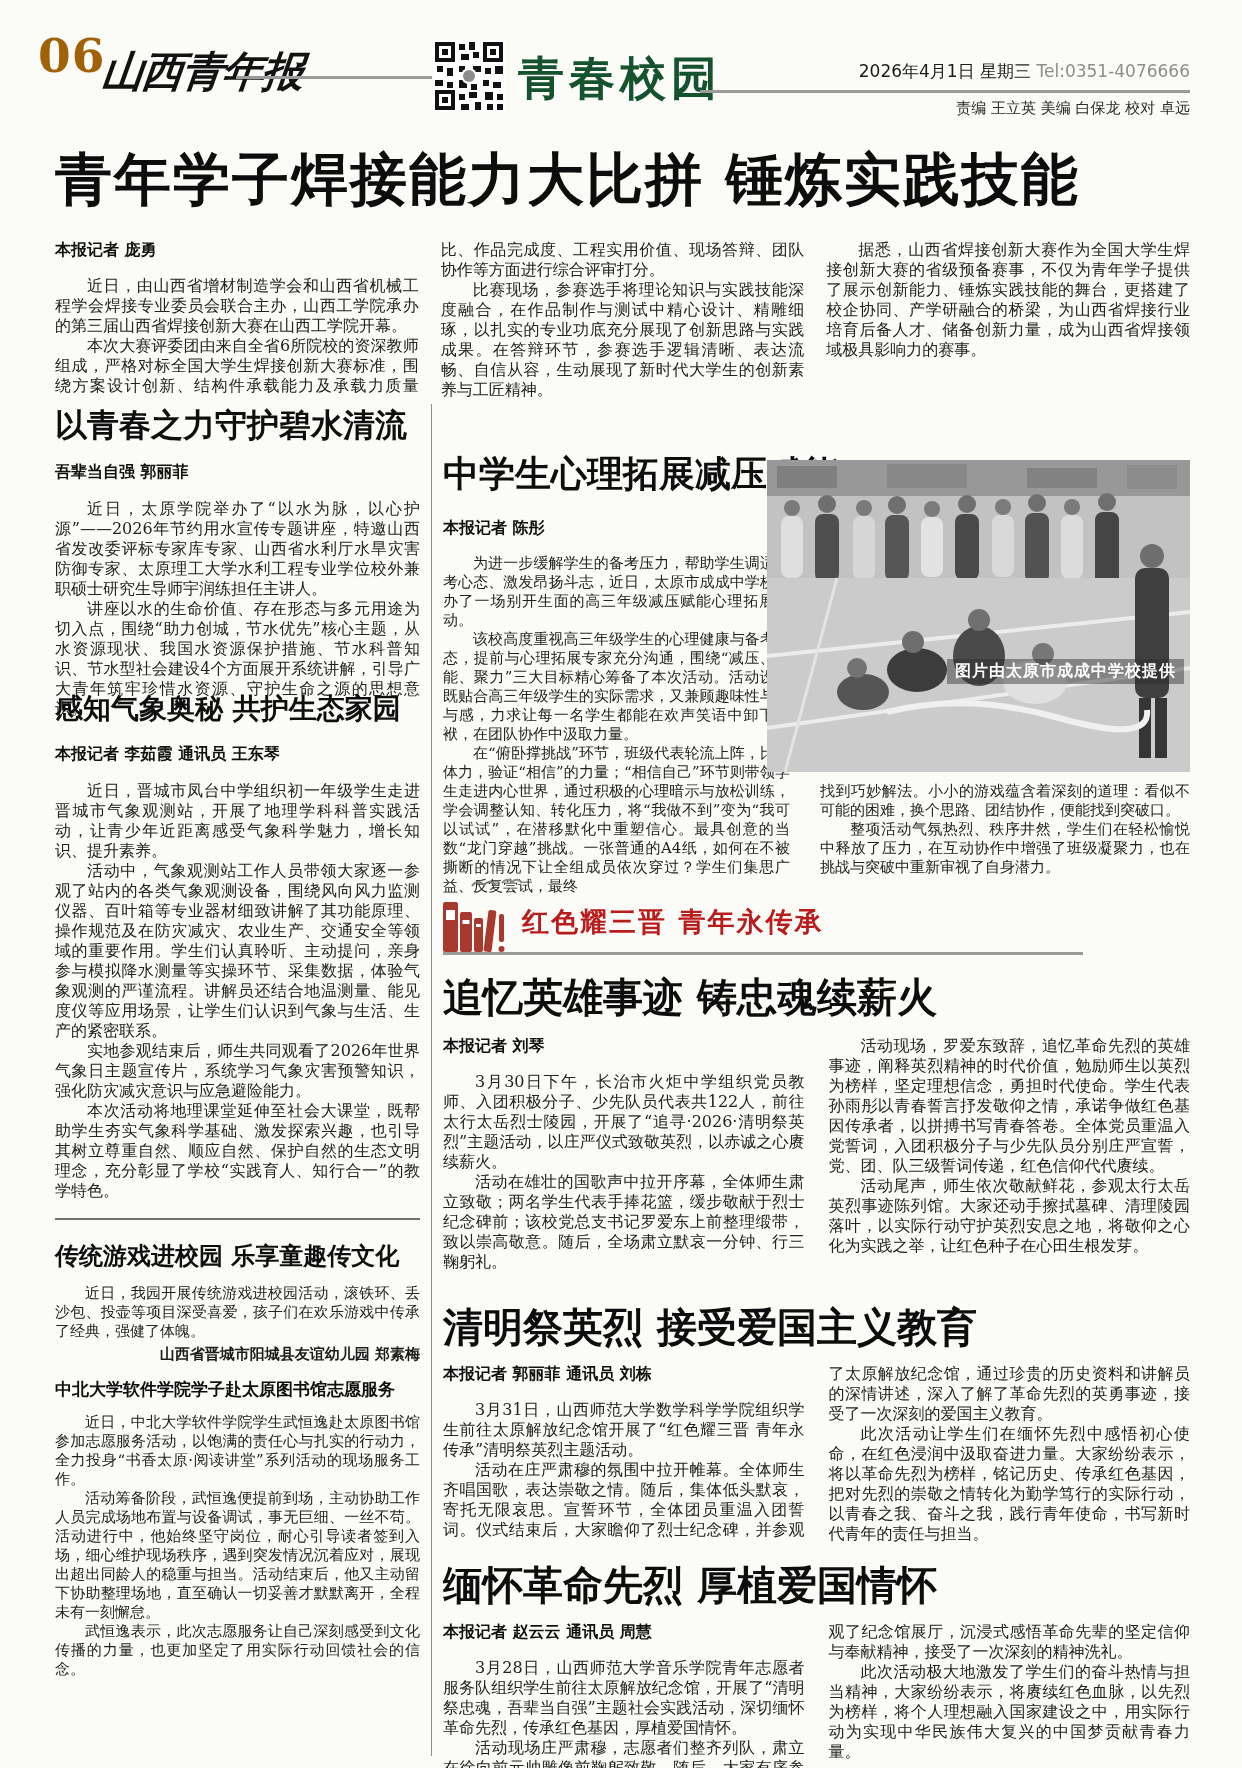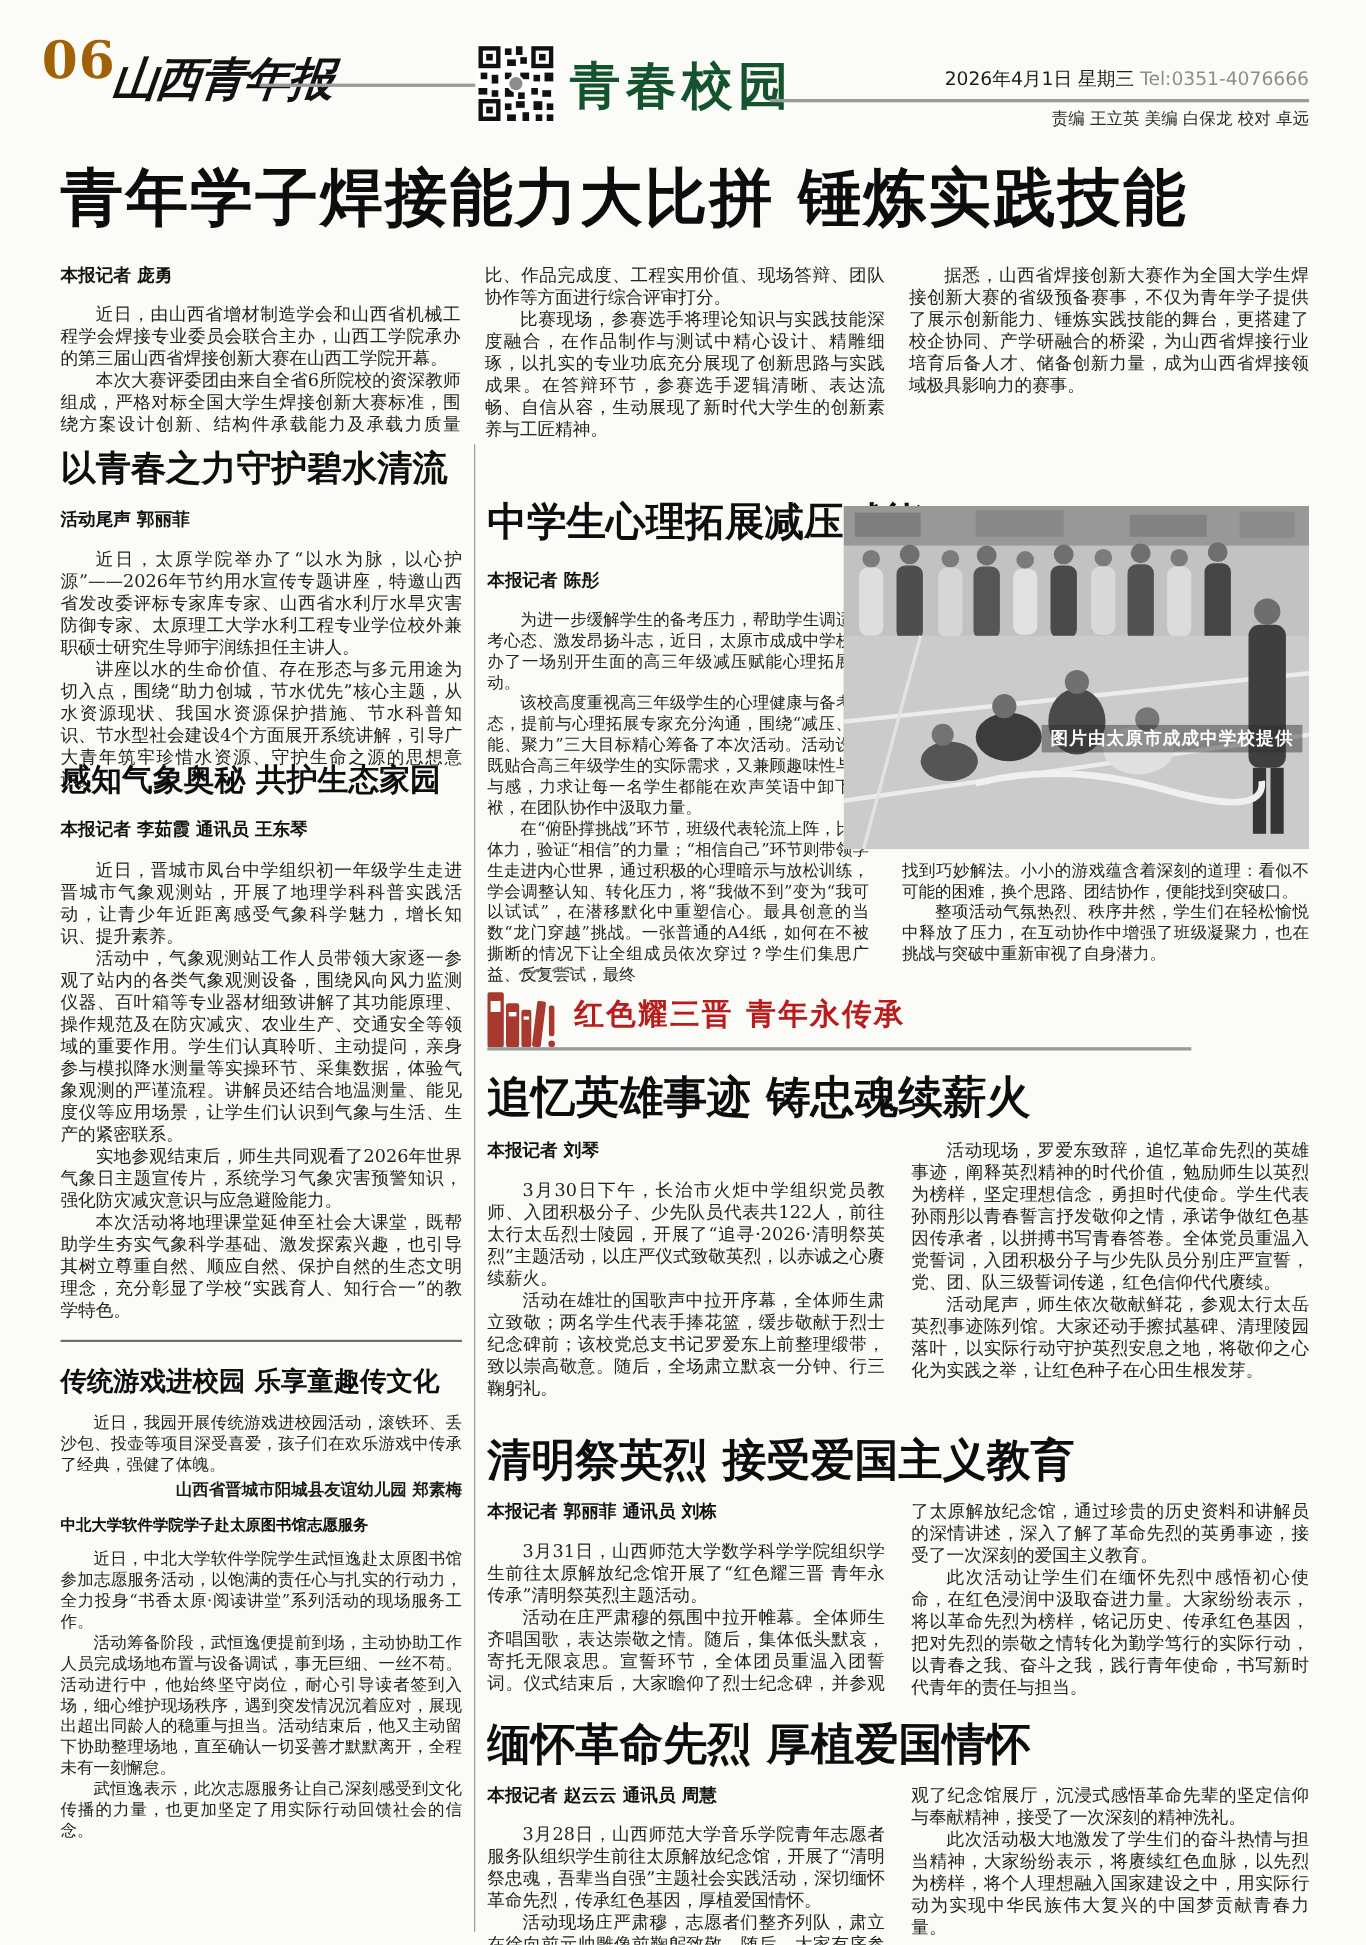--- a/index.html
+++ b/index.html
@@ -36,21 +36,21 @@
   
   .water-art{left:55px;top:404px;width:365px;}
   .water-art .art-headline{font-size:32px;margin-bottom:14px;}
   .weather-art{left:55px;top:690px;width:365px;}
   .weather-art .art-headline{font-size:28px;margin-bottom:16px;}
   .col-divider{left:55px;top:1218px;width:365px;height:2px;background:#6f6f6f;}
   .games-art{left:55px;top:1240px;width:365px;}
   .games-art .art-headline{font-size:24px;margin-bottom:12px;}
   .games-sign{font-family:"DejaVu Sans","Liberation Sans",sans-serif;font-weight:bold;font-size:15px;text-align:right;margin-top:4px;}
   .library-art{left:55px;top:1378px;width:365px;}
-  .library-art .art-headline{font-size:14px;font-family:"DejaVu Sans","Liberation Sans",sans-serif;margin-bottom:12px;}
+  .library-art .art-headline{font-size:17px;font-family:"DejaVu Sans","Liberation Sans",sans-serif;margin-bottom:12px;}
   .v-rule{left:431px;top:404px;width:1px;height:1352px;background:#8f8f8f;}
   
   .psych-headline{left:443px;top:450px;font-size:36px;font-weight:900;white-space:nowrap;}
   .psych-byline{left:443px;top:518px;}
   .psych-left{left:443px;top:554px;width:347px;}
   .psych-right{left:820px;top:782px;width:370px;}
   .photo{left:767px;top:460px;width:423px;height:232px;background:#c4c4c4;}
   .photo svg{display:block;}
   .photo-caption{position:absolute;right:6px;bottom:8px;background:rgba(45,45,45,0.45);color:#fff;font-family:"DejaVu Sans","Liberation Sans",sans-serif;font-weight:bold;font-size:16px;padding:2px 8px;letter-spacing:1px;}
   
@@ -135,21 +135,21 @@
 <div class="abs lead-body body-text">
   <div class="byline">本报记者 庞勇</div>
   <p>近日，由山西省增材制造学会和山西省机械工程学会焊接专业委员会联合主办，山西工学院承办的第三届山西省焊接创新大赛在山西工学院开幕。</p>
   <p>本次大赛评委团由来自全省6所院校的资深教师组成，严格对标全国大学生焊接创新大赛标准，围绕方案设计创新、结构件承载能力及承载力质量比、作品完成度、工程实用价值、现场答辩、团队协作等方面进行综合评审打分。</p>
   <p>比赛现场，参赛选手将理论知识与实践技能深度融合，在作品制作与测试中精心设计、精雕细琢，以扎实的专业功底充分展现了创新思路与实践成果。在答辩环节，参赛选手逻辑清晰、表达流畅、自信从容，生动展现了新时代大学生的创新素养与工匠精神。</p>
   <p>据悉，山西省焊接创新大赛作为全国大学生焊接创新大赛的省级预备赛事，不仅为青年学子提供了展示创新能力、锤炼实践技能的舞台，更搭建了校企协同、产学研融合的桥梁，为山西省焊接行业培育后备人才、储备创新力量，成为山西省焊接领域极具影响力的赛事。</p>
 </div>
 
 <div class="abs water-art">
   <h2 class="art-headline">以青春之力守护碧水清流</h2>
-  <div class="byline">活动尾声 郭丽菲</div>
+  <div class="byline">吾辈当自强 郭丽菲</div>
   <div class="body-text">
     <p>近日，太原学院举办了“以水为脉，以心护源”——2026年节约用水宣传专题讲座，特邀山西省发改委评标专家库专家、山西省水利厅水旱灾害防御专家、太原理工大学水利工程专业学位校外兼职硕士研究生导师宇润练担任主讲人。</p>
     <p>讲座以水的生命价值、存在形态与多元用途为切入点，围绕“助力创城，节水优先”核心主题，从水资源现状、我国水资源保护措施、节水科普知识、节水型社会建设4个方面展开系统讲解，引导广大青年筑牢珍惜水资源、守护生命之源的思想意识。</p>
   </div>
 </div>
 
 <div class="abs weather-art">
   <h2 class="art-headline">感知气象奥秘  共护生态家园</h2>
   <div class="byline">本报记者 李茹霞  通讯员 王东琴</div>
   <div class="body-text">

